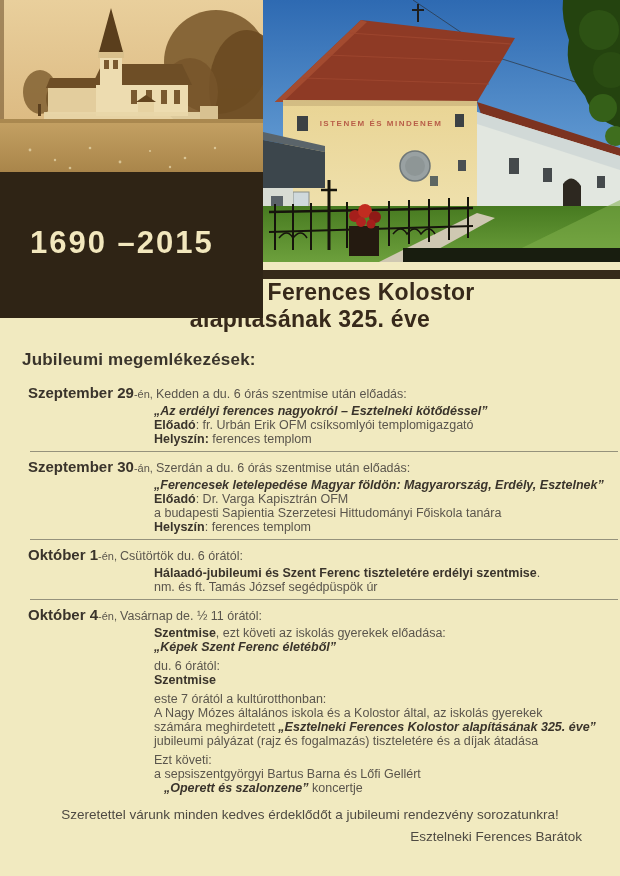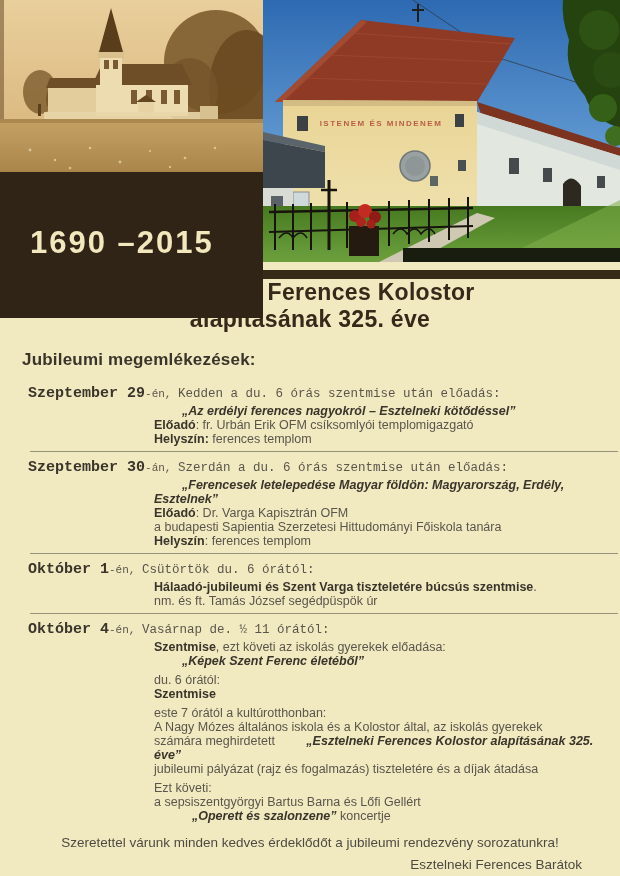--- a/index.html
+++ b/index.html
@@ -17,31 +17,31 @@
 
   .strip-gap{height:8px;background:#f1eac0;}
   .strip-bar{height:9px;background:#362a19;}
 
   
   .content{padding-top:0;color:#5a554c;}
   h1{margin:0;text-align:center;font-size:23px;line-height:27px;font-weight:bold;color:#37291a;letter-spacing:.3px;}
   h2{margin:17px 0 0 22px;font-size:17px;font-weight:bold;color:#3a342b;letter-spacing:.2px;}
   #events{margin-top:14px;}
 
-  .date-line{margin-left:28px;margin-bottom:2px;white-space:nowrap;font-family:Liberation Mono, monospace;}
+  .date-line{margin-left:28px;margin-bottom:2px;white-space:nowrap;}
   .date{font-weight:bold;font-size:15px;color:#3a342b;}
   .suffix{font-size:11px;color:#5a554c;}
   .intro{font-size:12.5px;color:#5a554c;}
 
   .line{margin-left:154px;font-size:12.5px;line-height:14px;color:#5a554c;}
   .line.ind1{margin-left:164px;}
   .line.ind2{}
   .line.gap{margin-top:5px;}
   .b{font-weight:bold;color:#3a342b;}
-  .i{font-style:italic;margin-left:28px;}
+  .i{font-style:italic;}
 
   .divider{border-top:1.5px solid #95927c;margin:5px 2px 6px 30px;}
 
   .closing{margin:12px 0 0 0;text-align:center;font-size:13.5px;color:#4e4a42;}
   .signature{margin:7px 38px 0 0;text-align:right;font-size:13.5px;color:#4e4a42;}
 </style>
 </head>
 <body>
 
 <div class="poster">
@@ -255,21 +255,21 @@
         <div class="event">
           <div class="date-line"><span class="date">Szeptember 30</span><span class="suffix">-án, </span><span class="intro">Szerdán a du. 6 órás szentmise után előadás:</span></div>
           <div class="line"><span class="b i">„Ferencesek letelepedése Magyar földön: Magyarország, Erdély, Esztelnek”</span></div>
           <div class="line"><span class="b ">Előadó</span><span>: Dr. Varga Kapisztrán OFM</span></div>
           <div class="line"><span>a budapesti Sapientia Szerzetesi Hittudományi Főiskola tanára</span></div>
           <div class="line"><span class="b ">Helyszín</span><span>: ferences templom</span></div>
         </div>
         <div class="divider"></div>
         <div class="event">
           <div class="date-line"><span class="date">Október 1</span><span class="suffix">-én, </span><span class="intro">Csütörtök du. 6 órától:</span></div>
-          <div class="line"><span class="b ">Hálaadó-jubileumi és Szent Varga tiszteletére búcsús szentmise</span><span>.</span></div>
+          <div class="line"><span class="b ">Hálaadó-jubileumi és Szent Ferenc tiszteletére erdélyi szentmise</span><span>.</span></div>
           <div class="line"><span>nm. és ft. Tamás József segédpüspök úr</span></div>
         </div>
         <div class="divider"></div>
         <div class="event">
           <div class="date-line"><span class="date">Október 4</span><span class="suffix">-én, </span><span class="intro">Vasárnap de. ½ 11  órától:</span></div>
           <div class="line"><span class="b ">Szentmise</span><span>, ezt követi  az iskolás gyerekek előadása:</span></div>
           <div class="line"><span class="b i">„Képek Szent Ferenc életéből”</span></div>
           <div class="line ind2 gap"><span>du. 6 órától:</span></div>
           <div class="line"><span class="b ">Szentmise</span></div>
           <div class="line ind2 gap"><span>este 7 órától a kultúrotthonban:</span></div>

